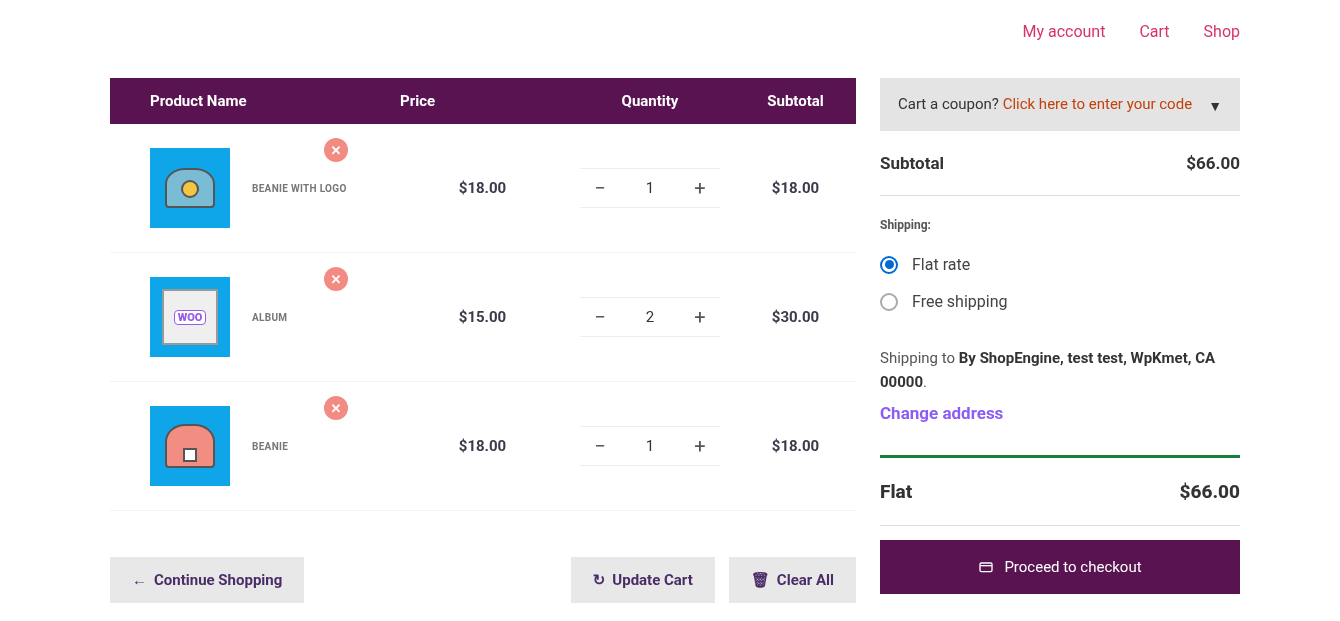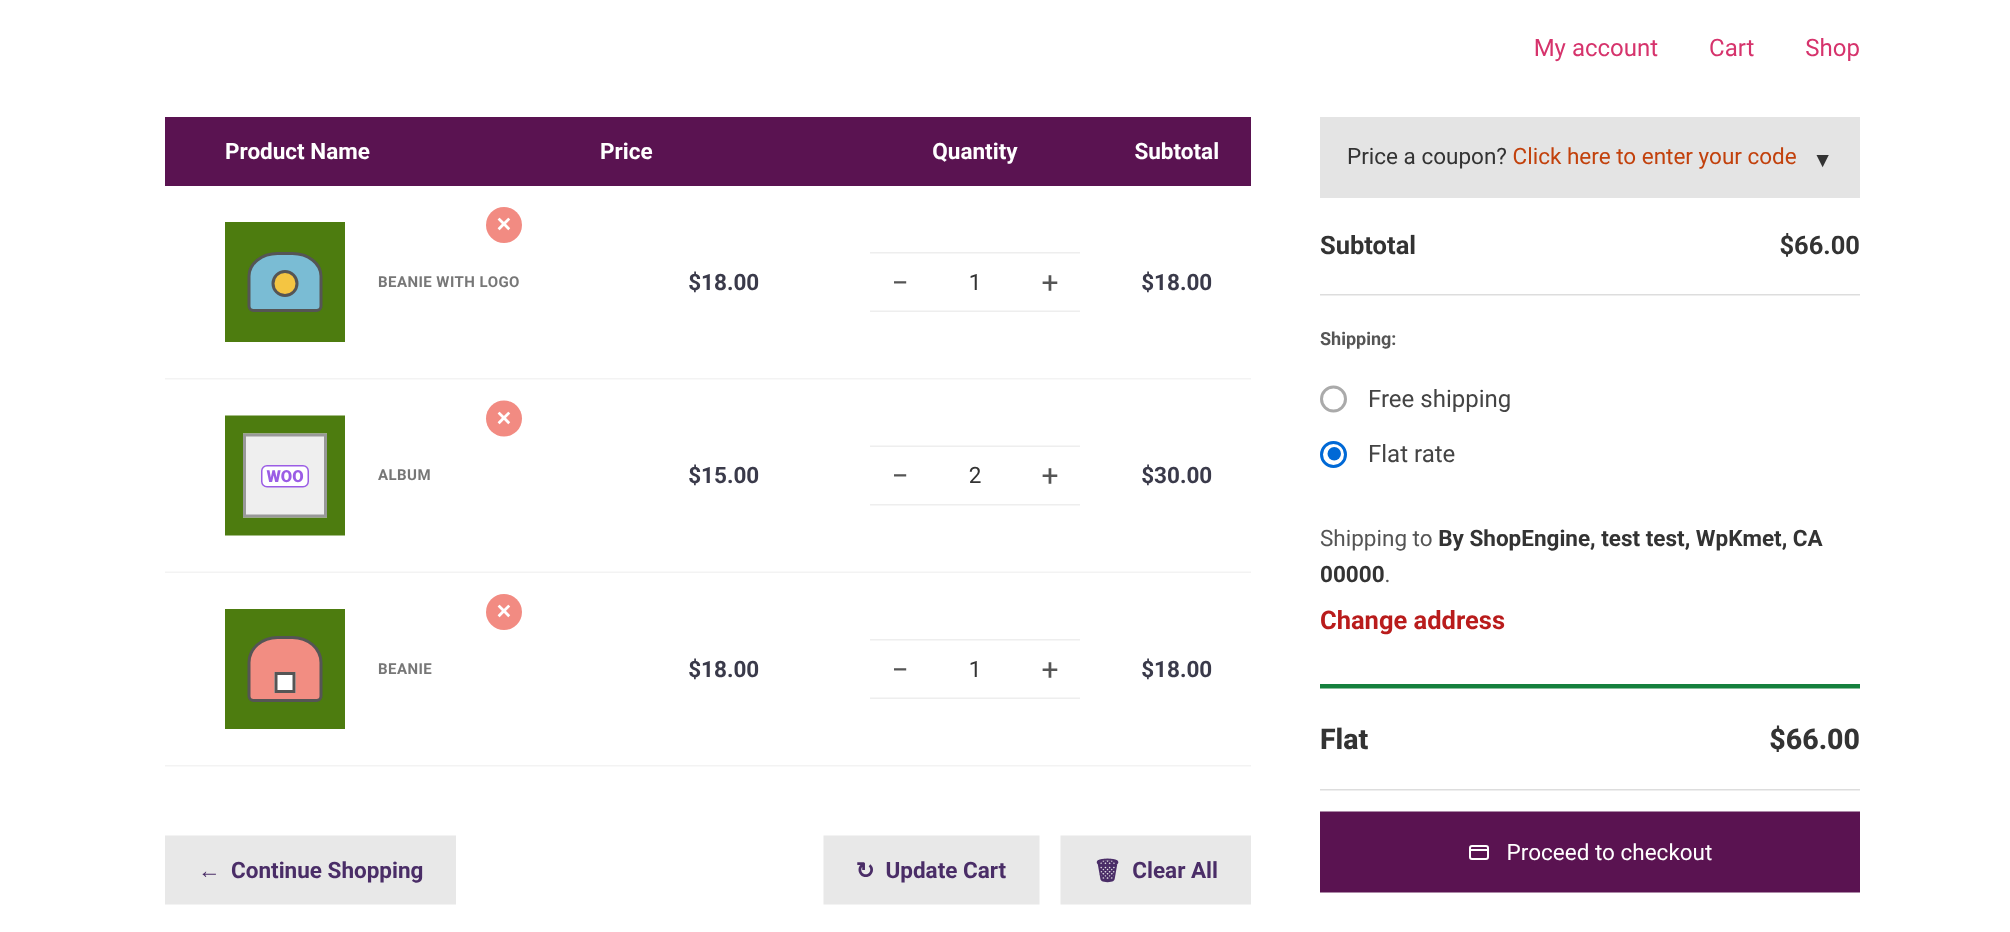--- a/index.html
+++ b/index.html
@@ -1,29 +1,29 @@
 <!DOCTYPE html>
 <html><head>
 <meta charset="utf-8">
 <style>
 *{margin:0;padding:0;box-sizing:border-box}
 body{font-family:-apple-system,BlinkMacSystemFont,"Segoe UI",Roboto,sans-serif;background:#fff;color:#333;width:1340px;position:relative;min-height:621px}
 .topnav{position:absolute;top:22px;right:100px;display:flex;gap:34px;font-size:16px;z-index:10}
 .topnav a{color:#d6336c;text-decoration:none}
-.page{display:flex;padding:78px 100px 0 110px;gap:46px}
+.page{display:flex;padding:78px 100px 0 110px;gap:24px}
 .left{flex:1}
 .right{width:360px}
 .thead{background:#5a1351;color:#fff;display:flex;padding:14px 0;font-weight:700;font-size:15px}
 .th-product{width:290px;padding-left:40px}
 .th-price{width:165px;text-align:left}
 .th-qty{width:170px;text-align:center}
 .th-sub{flex:1;text-align:center}
 .trow{display:flex;align-items:center;padding:24px 0;border-bottom:1px solid #f3f3f3}
 .col-product{width:290px;display:flex;align-items:center;padding-left:40px;position:relative}
-.thumb{width:80px;height:80px;background:#4d7c0f;margin-right:22px;position:relative;display:flex;align-items:center;justify-content:center}
+.thumb{width:80px;height:80px;background:#0ea5e9;margin-right:22px;position:relative;display:flex;align-items:center;justify-content:center}
 .remove-btn{position:absolute;top:-10px;right:52px;width:24px;height:24px;background:#f28b82;color:#fff;border-radius:50%;display:flex;align-items:center;justify-content:center;font-size:13px;z-index:2;cursor:pointer;font-weight:bold}
 .pname{font-weight:700;color:#777;font-size:10px;letter-spacing:.3px}
 .col-price{width:165px;text-align:center;font-weight:700;color:#3a3a4a;font-size:15px}
 .col-qty{width:170px;display:flex;justify-content:center}
 .qtybox{width:140px;height:40px;border-top:1px solid #eee;border-bottom:1px solid #eee;display:flex;align-items:center}
 .qbtn{width:40px;height:100%;display:flex;align-items:center;justify-content:center;font-size:20px;cursor:pointer;color:#555;font-weight:400}
 .qval{flex:1;text-align:center;font-size:15px;color:#333}
 .col-sub{flex:1;text-align:center;font-weight:700;color:#3a3a4a;font-size:15px}
 .actions{display:flex;gap:14px;margin-top:46px}
 .btn{padding:14px 22px;background:#e8e8e8;font-weight:700;color:#4a2d67;font-size:15px;cursor:pointer;display:inline-flex;align-items:center;gap:7px}
@@ -33,21 +33,21 @@
 .coupon a{color:#c2410c;}
 .chev{color:#333;margin-left:10px;font-size:14px;margin-top:3px}
 .summary-row{display:flex;justify-content:space-between;padding:22px 0;border-bottom:1px solid #ddd;font-size:17px;font-weight:700;color:#333}
 .shipping-label{font-size:12px;font-weight:700;color:#555;padding:22px 0 14px}
 .radio-row{display:flex;align-items:center;gap:14px;padding:9px 0;font-size:16px;color:#444}
 .radio{width:18px;height:18px;border-radius:50%;border:2px solid #0069d6;display:flex;align-items:center;justify-content:center}
 .radio.on::after{content:"";width:9px;height:9px;border-radius:50%;background:#0069d6}
 .radio.off{border-color:#aaa}
 .ship-to{padding:26px 0 0;font-size:15px;color:#555;line-height:1.6;border-bottom:3px solid #15803d;padding-bottom:28px}
 .ship-to b{color:#333}
-.change-addr{font-weight:700;color:#b91c1c;font-size:17px;margin-top:6px;cursor:pointer}
+.change-addr{font-weight:700;color:#8b5cf6;font-size:17px;margin-top:6px;cursor:pointer}
 .total-row{display:flex;justify-content:space-between;padding:22px 0;font-size:19px;font-weight:800;color:#333;border-bottom:1px solid #ddd}
 .checkout-btn{margin-top:14px;background:#5a1351;color:#fff;font-weight:400;padding:18px;text-align:center;font-size:15px;cursor:pointer;display:flex;align-items:center;justify-content:center;gap:10px}
 .ic{display:inline-block;width:16px;height:16px}
 .beanie-blue{width:50px;height:40px;background:#7abcd4;border-radius:40% 40% 4px 4px;border:2px solid #555;position:relative}
 .beanie-blue::after{content:"";position:absolute;bottom:8px;left:50%;transform:translateX(-50%);width:14px;height:14px;border-radius:50%;background:#f4c542;border:2px solid #555}
 .album-img{width:56px;height:56px;background:#efefef;border:2px solid #999;display:flex;align-items:center;justify-content:center;font-size:11px;font-weight:900;color:#9b5de5;flex-direction:column}
 .album-img span{background:#fff;padding:0 3px;border:1px solid #9b5de5;border-radius:4px}
 .beanie-pink{width:50px;height:44px;background:#f28d82;border-radius:40% 40% 4px 4px;border:2px solid #555;position:relative}
 .beanie-pink::after{content:"";position:absolute;bottom:4px;left:50%;transform:translateX(-50%);width:10px;height:10px;background:#fff;border:2px solid #555}
 </style>
@@ -142,39 +142,39 @@
         <span>🗑</span>
         <span>Clear All</span>
       </div>
     </div>
 
   </div>
 
   <div class="right">
     <div class="coupon">
       <div class="coupon-text">
-        <span>Price a coupon?</span>
+        <span>Cart a coupon?</span>
         <a>Click here to enter your code</a>
       </div>
       <span class="chev">▼</span>
     </div>
 
     <div class="summary-row">
       <span>Subtotal</span>
       <span>$66.00</span>
     </div>
 
     <div class="shipping-label">Shipping:</div>
     <div class="radio-row">
+      <div class="radio on"></div>
+      <span>Flat rate</span>
+    </div>
+    <div class="radio-row">
       <div class="radio off"></div>
       <span>Free shipping</span>
-    </div>
-    <div class="radio-row">
-      <div class="radio on"></div>
-      <span>Flat rate</span>
     </div>
 
     <div class="ship-to">
       <span>Shipping to </span><b>By ShopEngine, test test, WpKmet, CA 00000</b>.
       <div class="change-addr">Change address</div>
     </div>
 
     <div class="total-row">
       <span>Flat</span>
       <span>$66.00</span>

